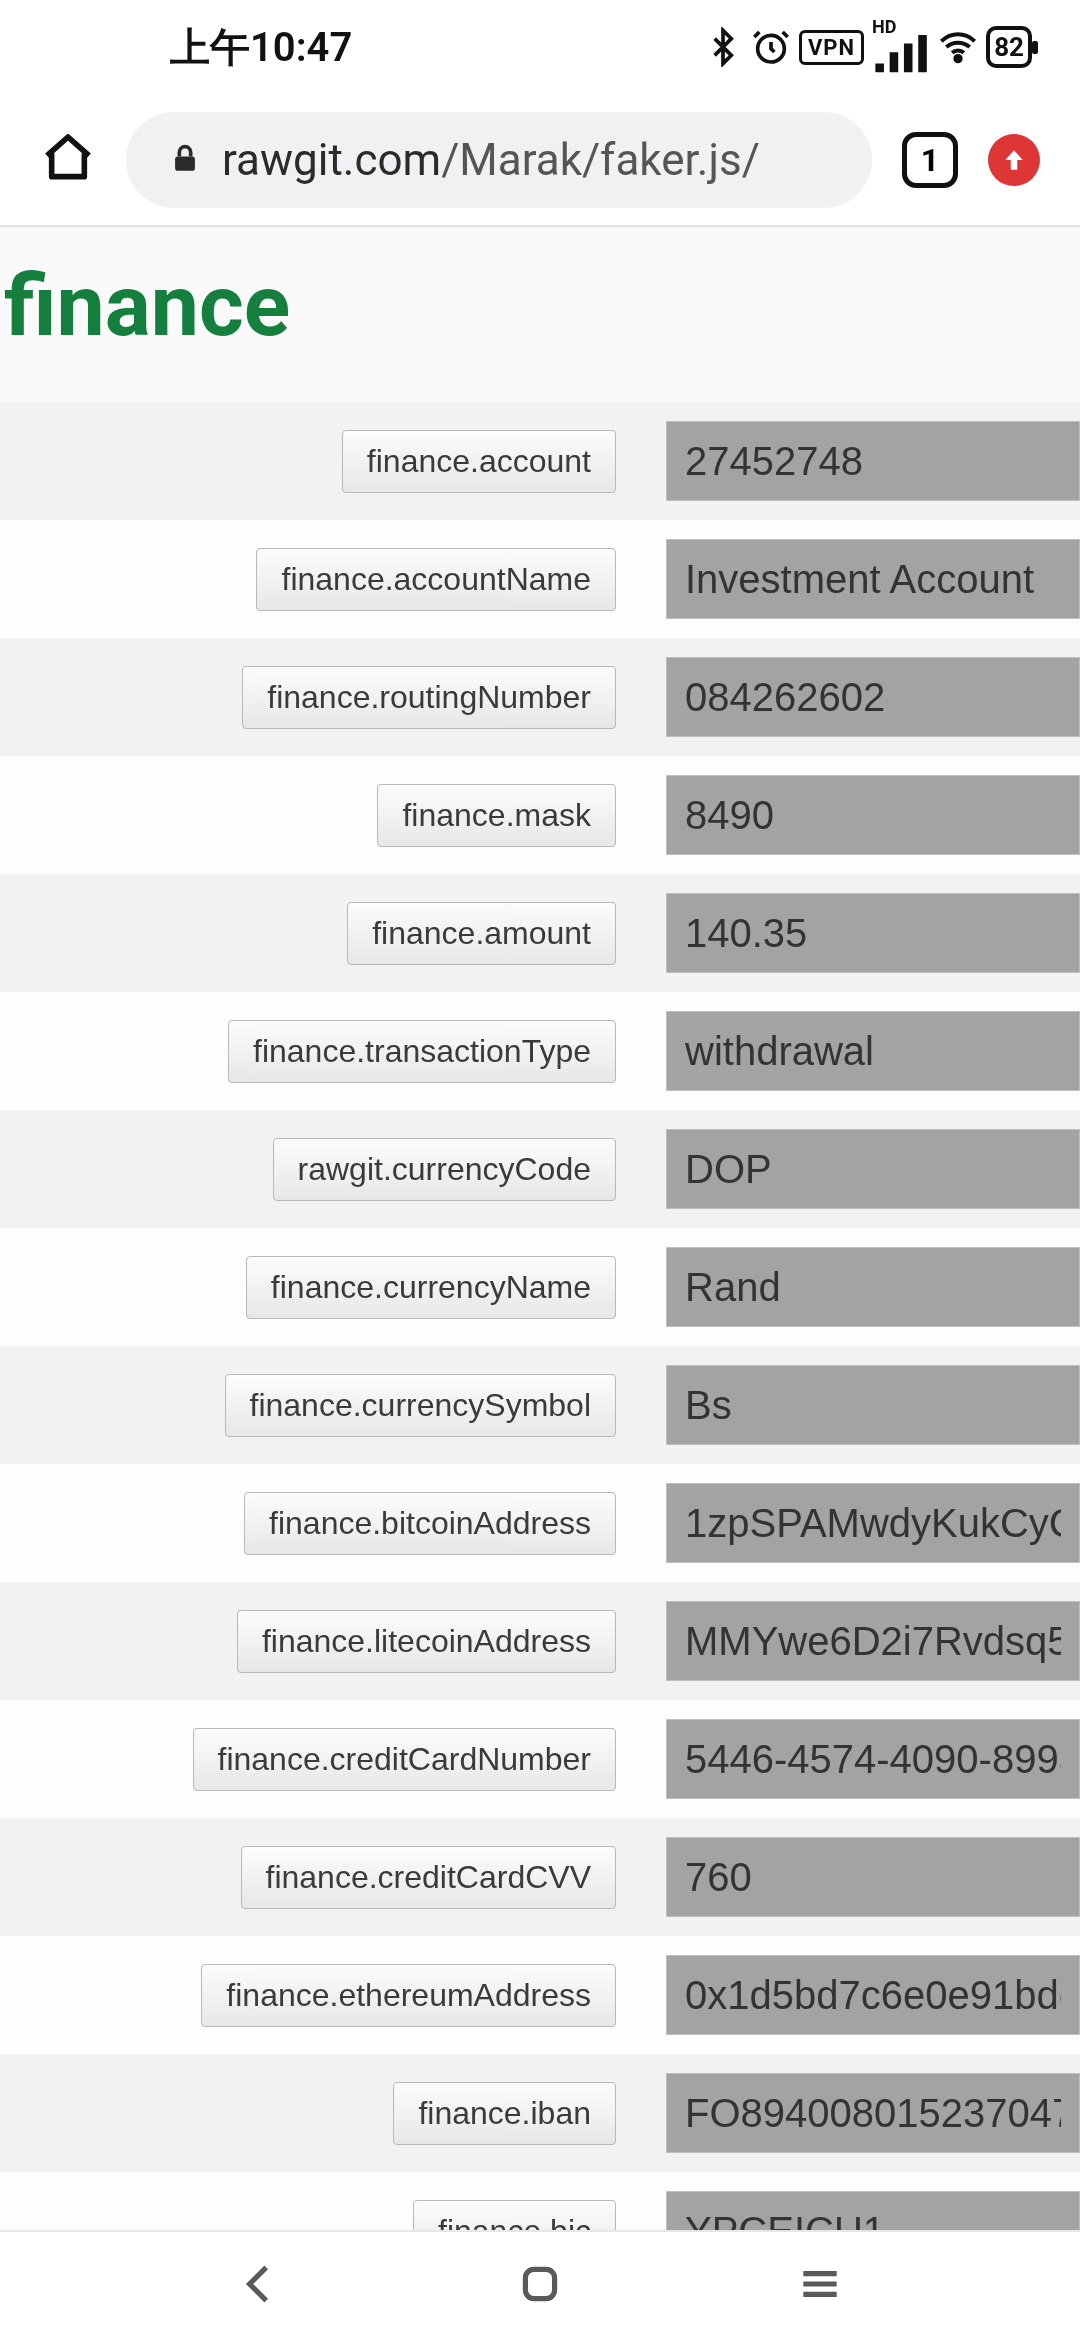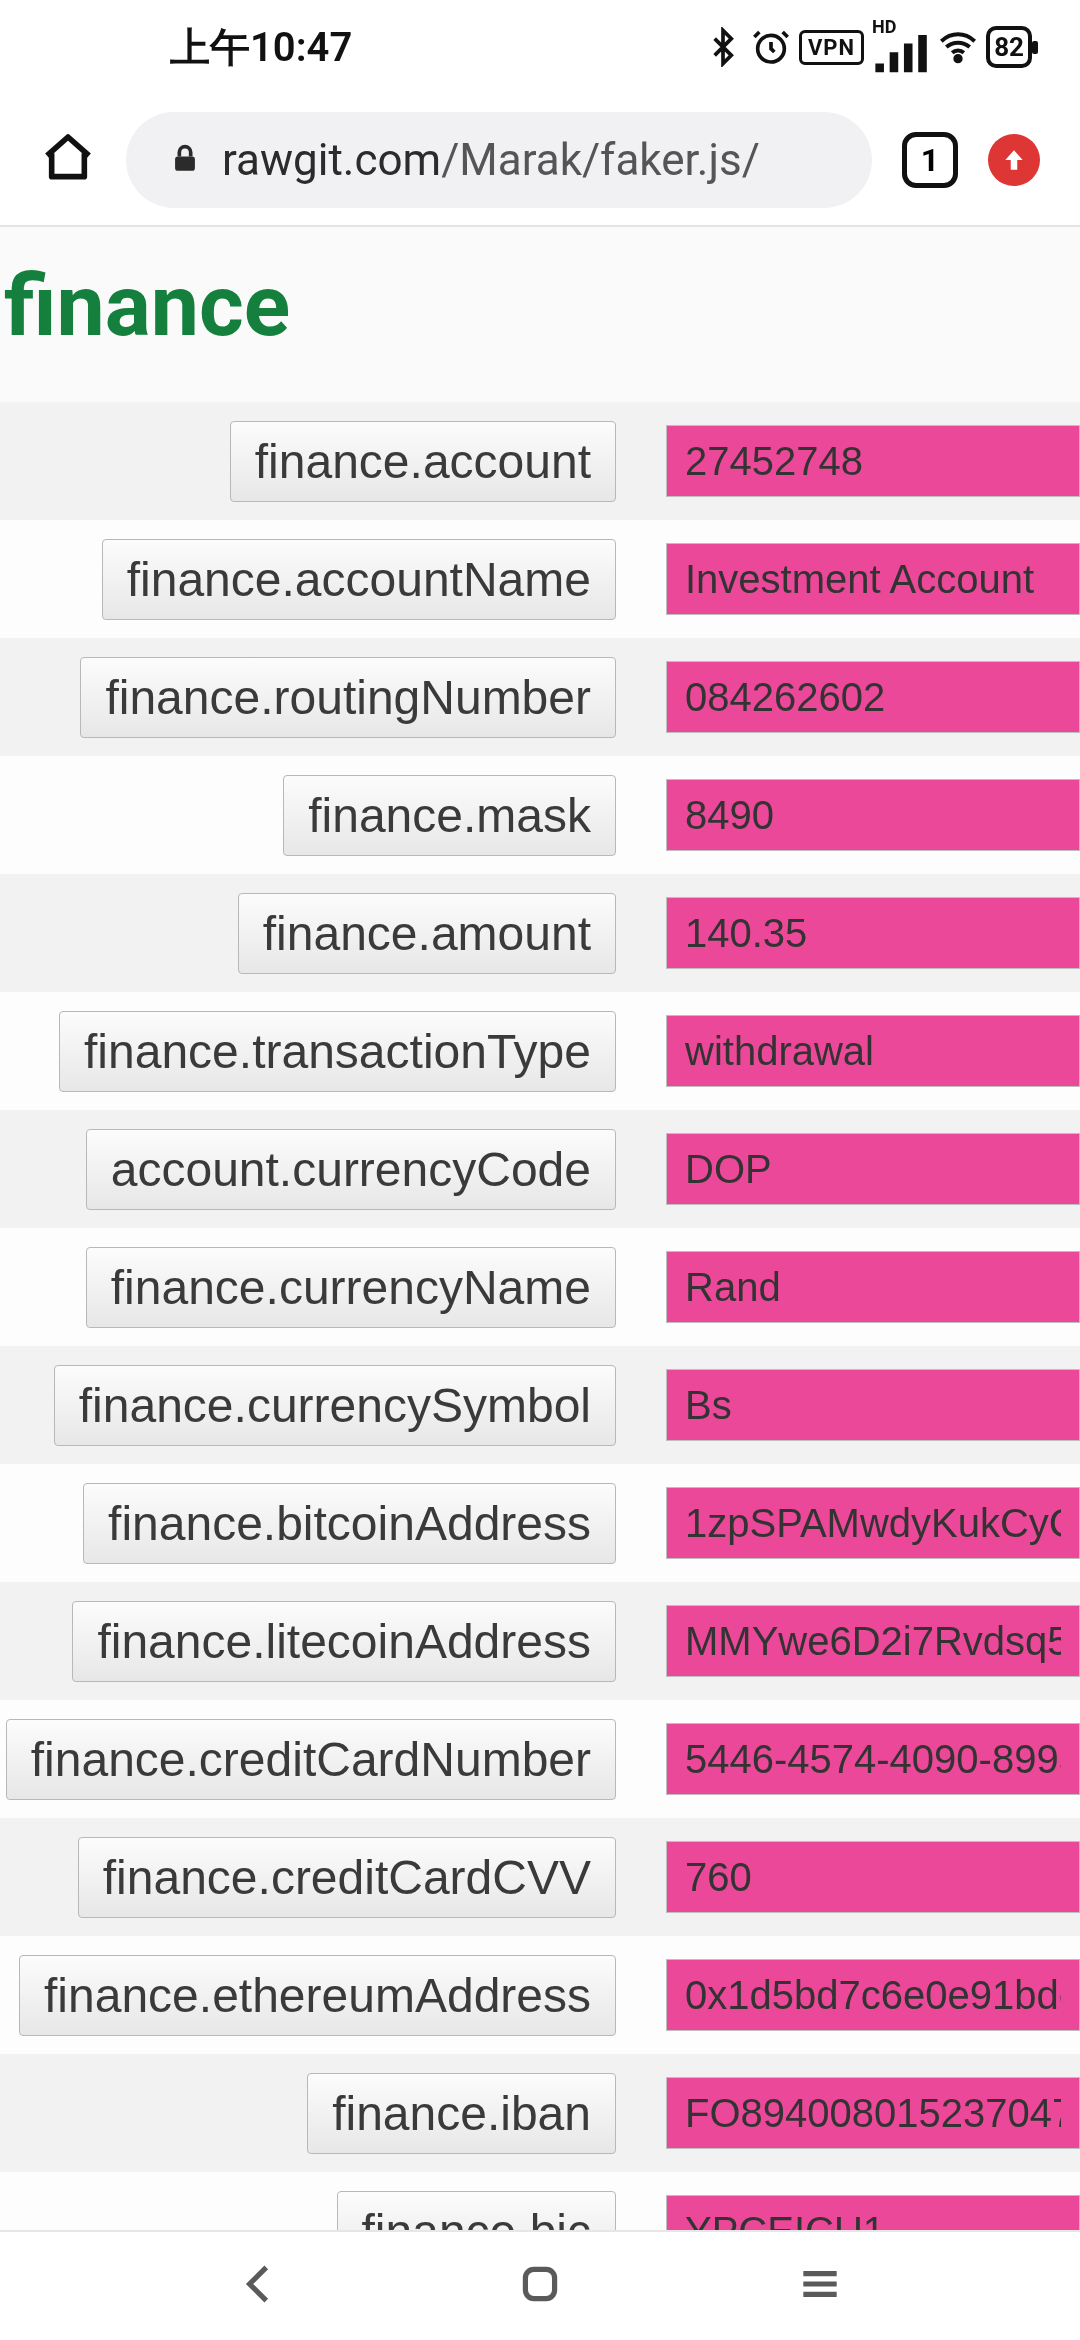--- a/index.html
+++ b/index.html
@@ -108,36 +108,36 @@
   .label-cell {
     width: 620px;
     display:flex;
     justify-content:flex-end;
     padding-right:4px;
   }
   .label-btn {
     background: linear-gradient(#fcfcfc,#e7e7e7);
     border: 1px solid #b8b8b8;
     border-radius: 4px;
-    font-size: 48px;
+    font-size: 32px;
     color: #3a3a3a;
     padding: 12px 24px;
     cursor: pointer;
     white-space: nowrap;
   }
   .value-cell {
     flex:1;
     padding-left: 46px;
     overflow:hidden;
   }
   .value-input {
     width: 100%;
-    height: 72px;
+    height: 80px;
     border: 1px solid #bfbfbf;
-    background:#ec4899;
+    background:#a3a3a3;
     font-size: 40px;
     color:#333;
     padding: 0 18px;
     outline:none;
   }
 
   .table-wrap { padding-top: 4px; }
 
   
   .sysnav {
@@ -247,21 +247,21 @@
         <div class="value-cell"><input class="value-input" value="140.35" style=""></div>
       </div>
       <div class="row">
         <div class="label-cell">
           <button class="label-btn">finance.transactionType</button>
         </div>
         <div class="value-cell"><input class="value-input" value="withdrawal" style=""></div>
       </div>
       <div class="row">
         <div class="label-cell">
-          <button class="label-btn">account.currencyCode</button>
+          <button class="label-btn">rawgit.currencyCode</button>
         </div>
         <div class="value-cell"><input class="value-input" value="DOP" style=""></div>
       </div>
       <div class="row">
         <div class="label-cell">
           <button class="label-btn">finance.currencyName</button>
         </div>
         <div class="value-cell"><input class="value-input" value="Rand" style=""></div>
       </div>
       <div class="row">

